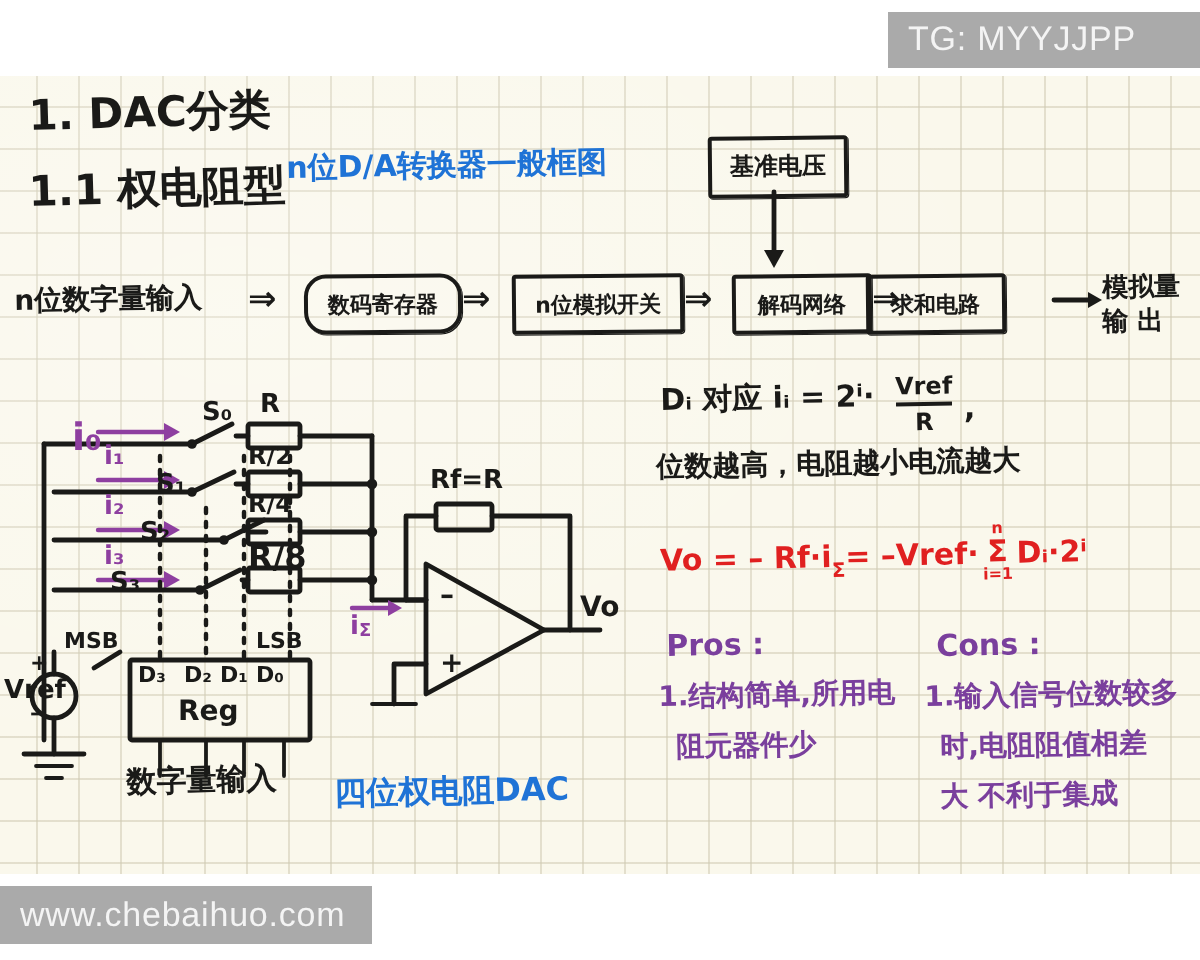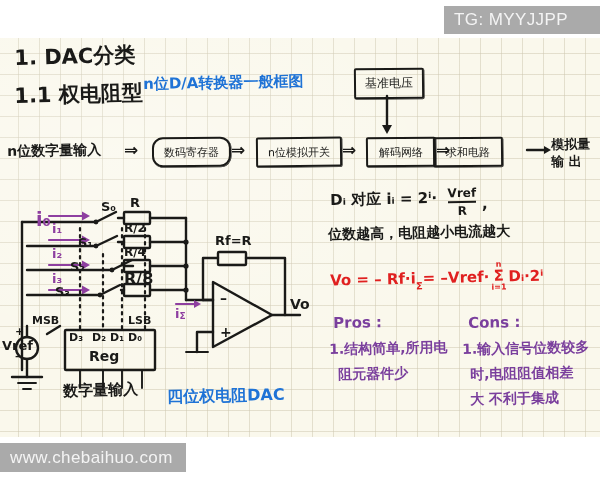--- a/index.html
+++ b/index.html
@@ -77,21 +77,21 @@
   .tilt-b { transform: rotate(-1.1deg); }
   .tilt-d { transform: rotate(-0.6deg); }
 
   
   .node {
     position: absolute;
     border: 2.5px solid #1a1a18;
     border-radius: 2px;
     color: #1a1a18;
     font-family: "DejaVu Sans", sans-serif;
-    font-weight: normal;
+    font-weight: bold;
     font-size: 11px;
     display: flex;
     align-items: center;
     justify-content: center;
     white-space: nowrap;
     background: transparent;
     box-shadow: 0.5px 0.5px 0 #1a1a18;
   }
 
   

